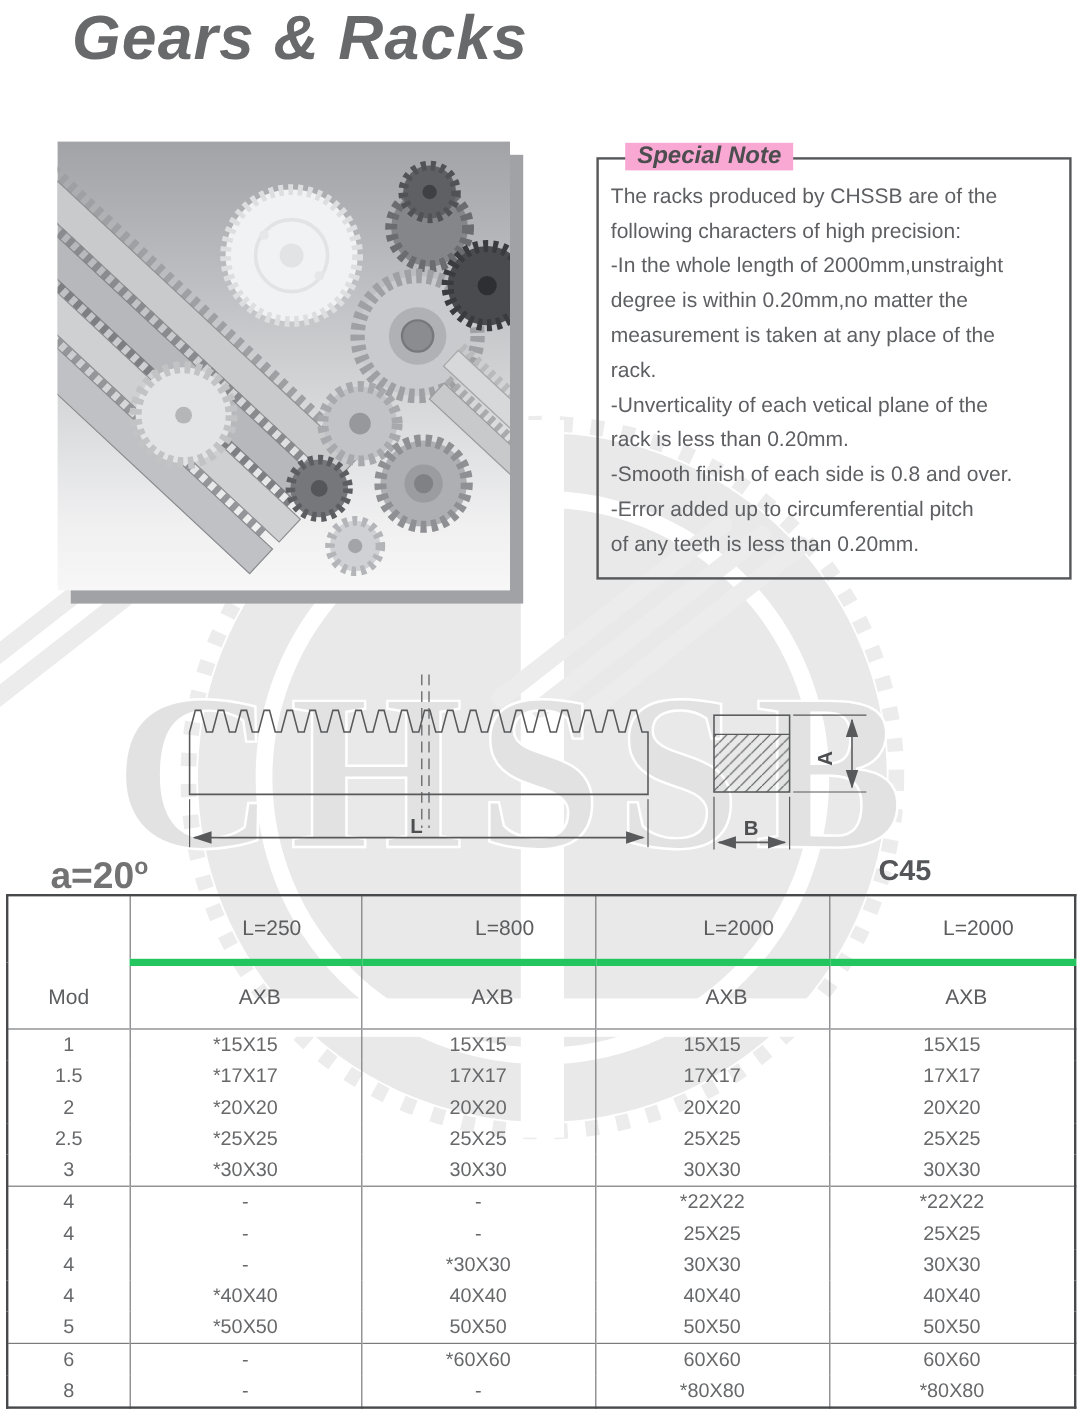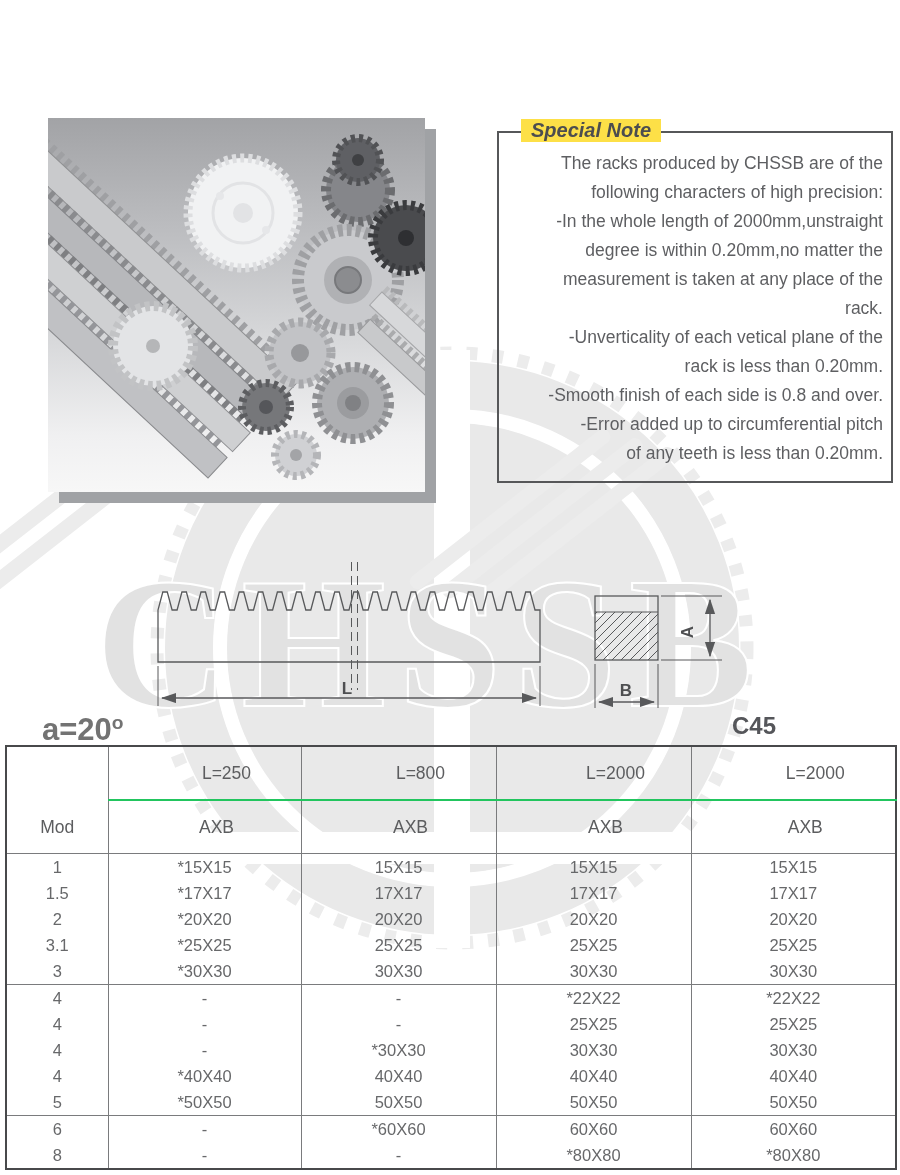--- a/index.html
+++ b/index.html
@@ -23,28 +23,28 @@
     box-shadow:11px 11px 0 0 #a0a2a5;
   }
   .photo svg { display:block; }
 
   .note {
     position:absolute; left:497px; top:131px; width:392px; height:348px;
     border:2px solid #565759; background:transparent;
   }
   .note-title {
     position:absolute; top:-14px; left:22px;
-    background:#fde047; padding:0 10px;
+    background:#f9a8d4; padding:0 10px;
     font-size:20px; font-weight:bold; font-style:italic; color:#4c4d4f;
     white-space:nowrap;
   }
   .note-body {
     margin:16px 8px 12px 10px;
     font-size:17.5px; line-height:29px; color:#5e5f62;
-    white-space:pre-line; letter-spacing:0px;text-align:right;
+    white-space:pre-line; letter-spacing:0px;
   }
 
   .diagram { position:absolute; left:140px; top:556px; }
 
   .angle-label {
     position:absolute; left:42px; top:712px;
     font-size:31px; font-weight:bold; color:#737373; white-space:nowrap;
   }
   .angle-label sup { font-size:62%; }
   .material-label {
@@ -55,21 +55,21 @@
   table.spec {
     position:absolute; left:5px; top:745px; width:890px;
     border-collapse:collapse; table-layout:fixed;
     border:2.5px solid #48494b;
     font-size:16.5px; color:#67686a;
   }
   .spec th { font-weight:normal; color:#5c5d5f; font-size:17.5px; }
   .spec th, .spec td { text-align:center; border-left:1px solid #7a7b7d; padding:0; }
   .spec td:first-child, .spec th.mod { border-left:none; }
   .spec thead tr.len-row th { height:52px; }
-  .spec thead tr.len-row th:not(.mod) { border-bottom:2px solid #22c55e;padding-left:44px; }
+  .spec thead tr.len-row th:not(.mod) { border-bottom:6px solid #22c55e;padding-left:44px; }
   .spec thead tr.sub-row th { height:52px;padding-left:24px; }
   .spec th.mod { vertical-align:bottom; padding-bottom:15px; }
   .spec tbody { border-top:1px solid #7a7b7d; }
   .spec tbody td { height:26px; }
 </style>
 </head>
 <body>
 
 <svg class="watermark" width="900" height="1175" viewBox="0 0 900 1175" aria-hidden="true">
   <g>
@@ -89,20 +89,21 @@
     <g transform="rotate(-38 80 500)">
       <rect x="-70" y="478" width="230" height="15" rx="7"></rect>
       <rect x="-50" y="506" width="230" height="15" rx="7"></rect>
     </g>
   </g>
   <text x="430" y="706" text-anchor="middle" font-family="Liberation Serif, DejaVu Serif, serif" font-size="186" font-weight="bold" letter-spacing="12" fill="#e2e2e2" stroke="#ffffff" stroke-width="2">CHSSB</text>
 </svg>
 
 <div class="content">
 
+  <h1 class="page-title">Gears &amp; Racks</h1>
 
   <div class="photo">
     <svg width="377" height="374" viewBox="0 0 377 374">
 
       <g transform="rotate(43 60 130)">
         <g>
           <line x1="-60" y1="96" x2="290" y2="96" stroke="#9fa0a3" stroke-width="10" stroke-dasharray="5 5"></line>
           <rect x="-60" y="100" width="350" height="26" fill="#c9cacc" stroke="#909193" stroke-width="1"></rect>
           <line x1="-50" y1="130" x2="280" y2="130" stroke="#8a8b8e" stroke-width="9" stroke-dasharray="5 5"></line>
           <rect x="-50" y="134" width="340" height="26" fill="#b7b8bb" stroke="#85868a" stroke-width="1"></rect>
@@ -270,21 +271,21 @@
         <td>17X17</td>
       </tr>
         <tr>
         <td>2</td>
         <td>*20X20</td>
         <td>20X20</td>
         <td>20X20</td>
         <td>20X20</td>
       </tr>
         <tr>
-        <td>3.1</td>
+        <td>2.5</td>
         <td>*25X25</td>
         <td>25X25</td>
         <td>25X25</td>
         <td>25X25</td>
       </tr>
         <tr>
         <td>3</td>
         <td>*30X30</td>
         <td>30X30</td>
         <td>30X30</td>

